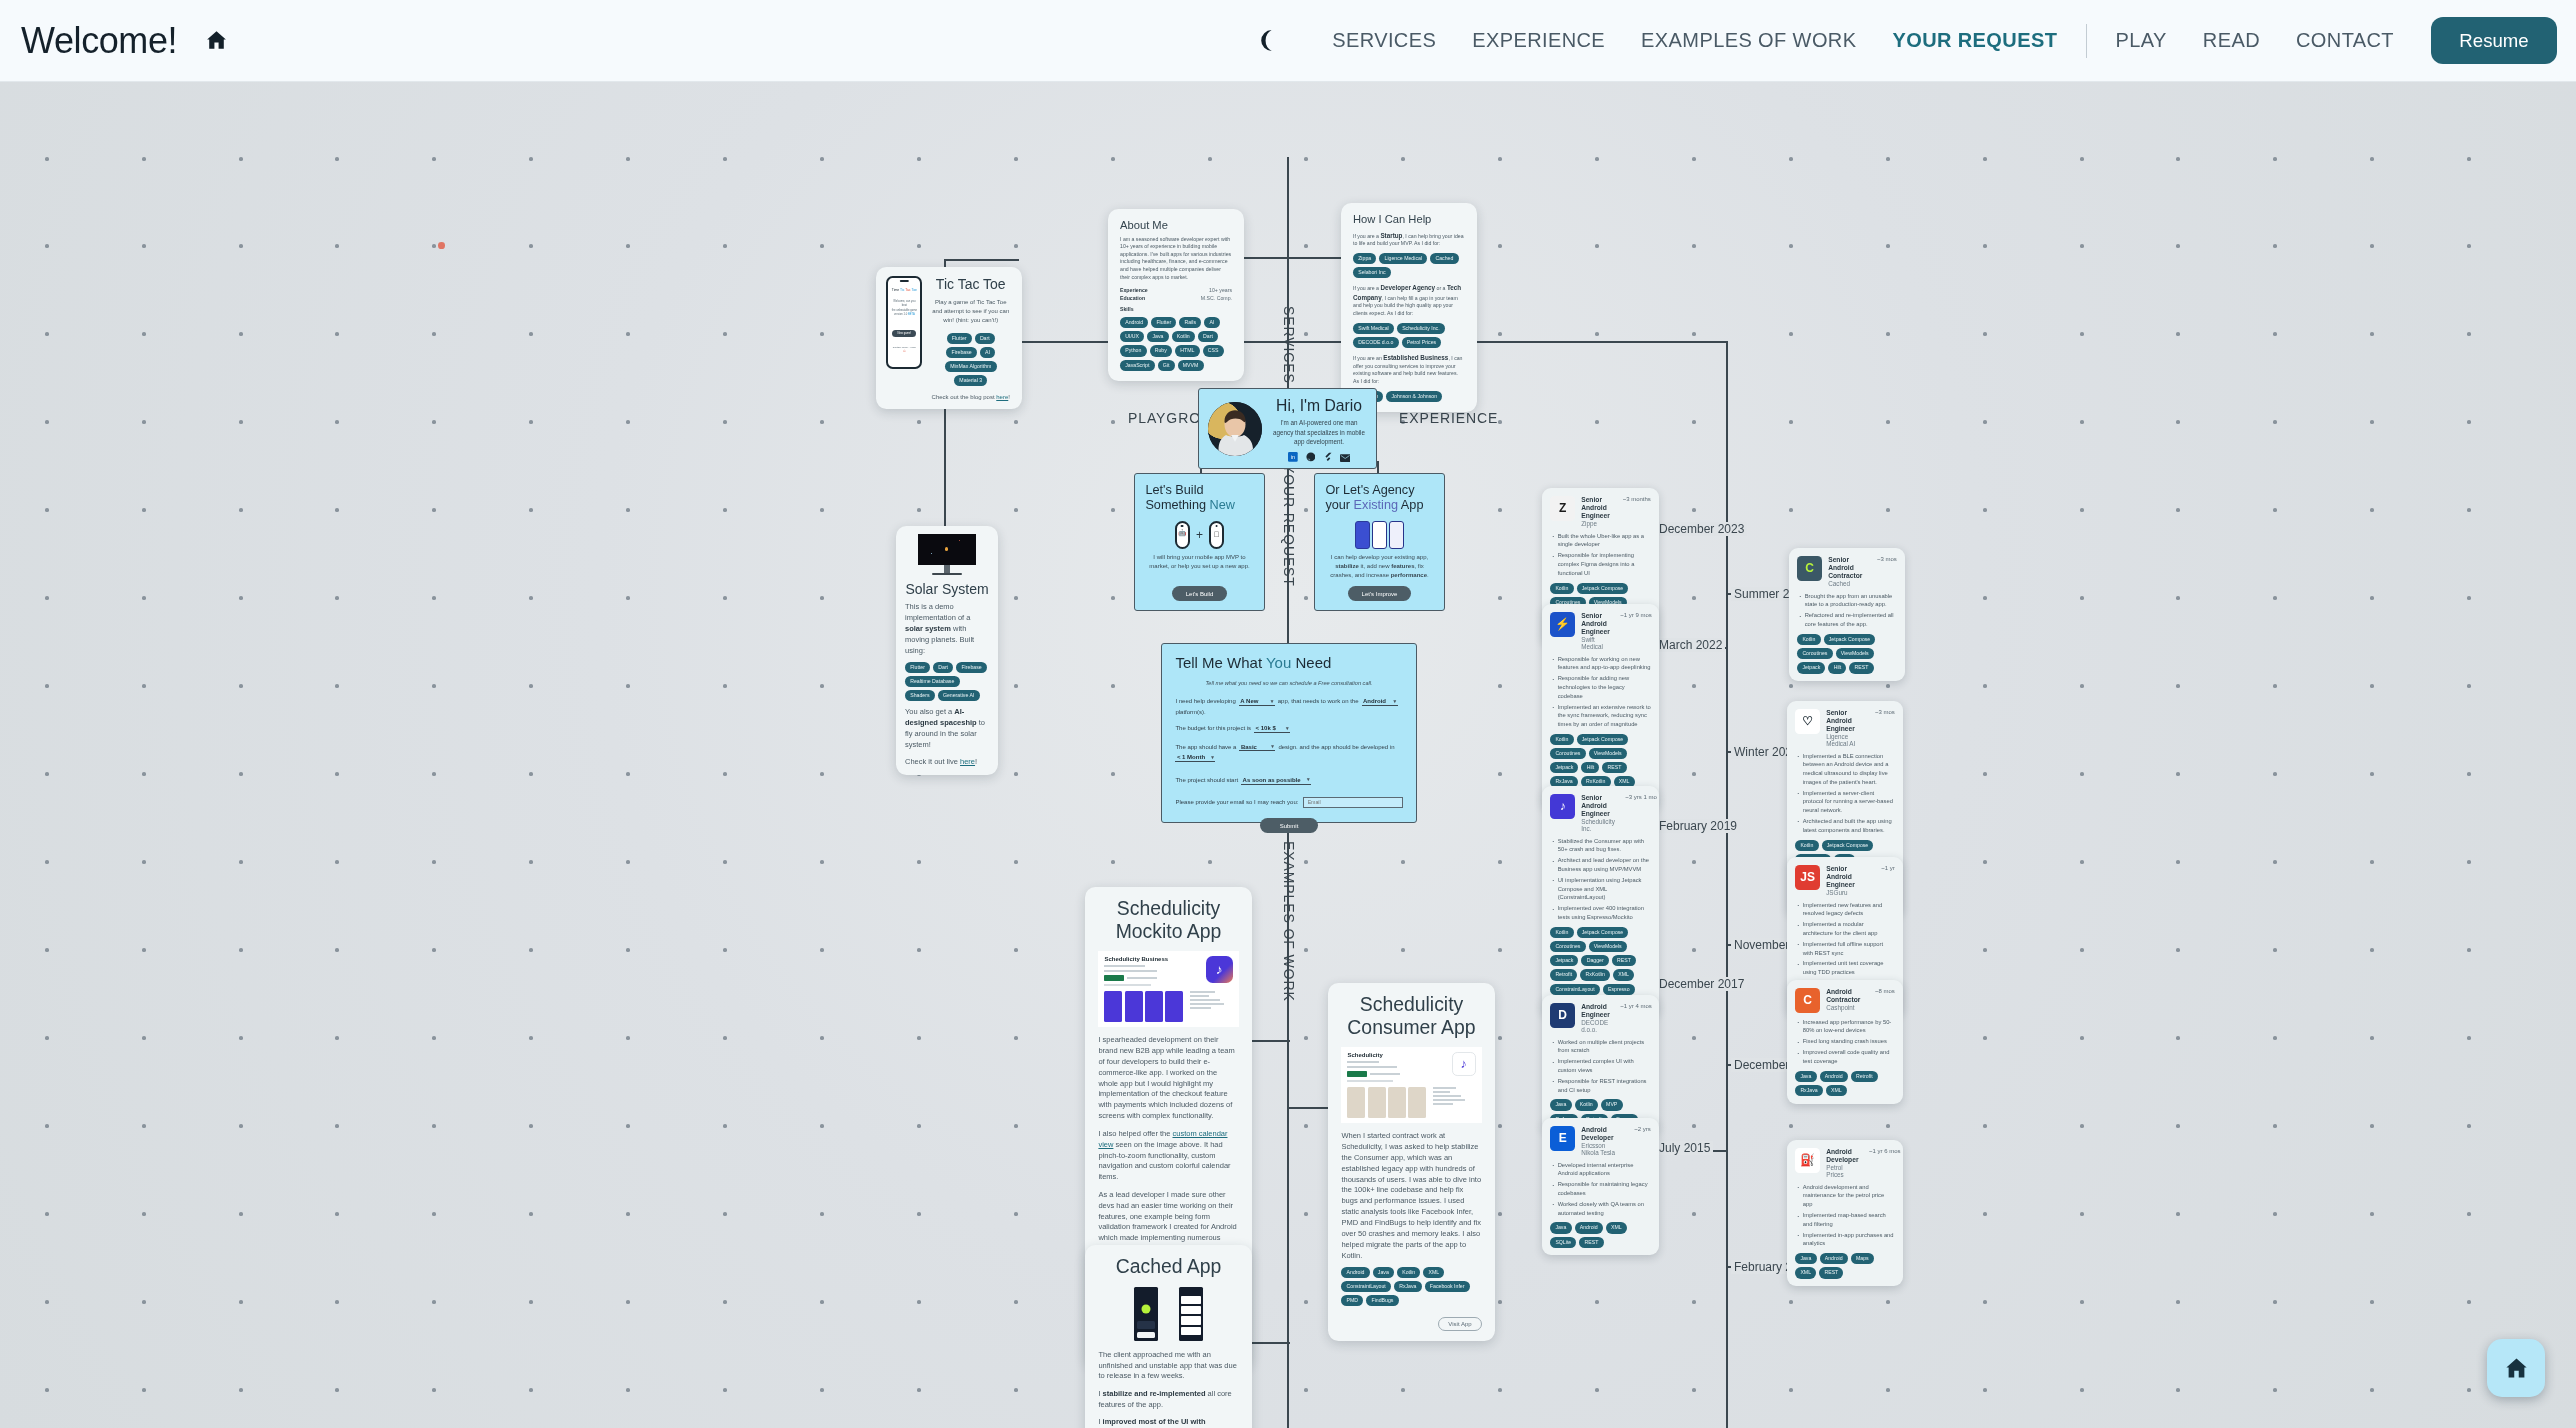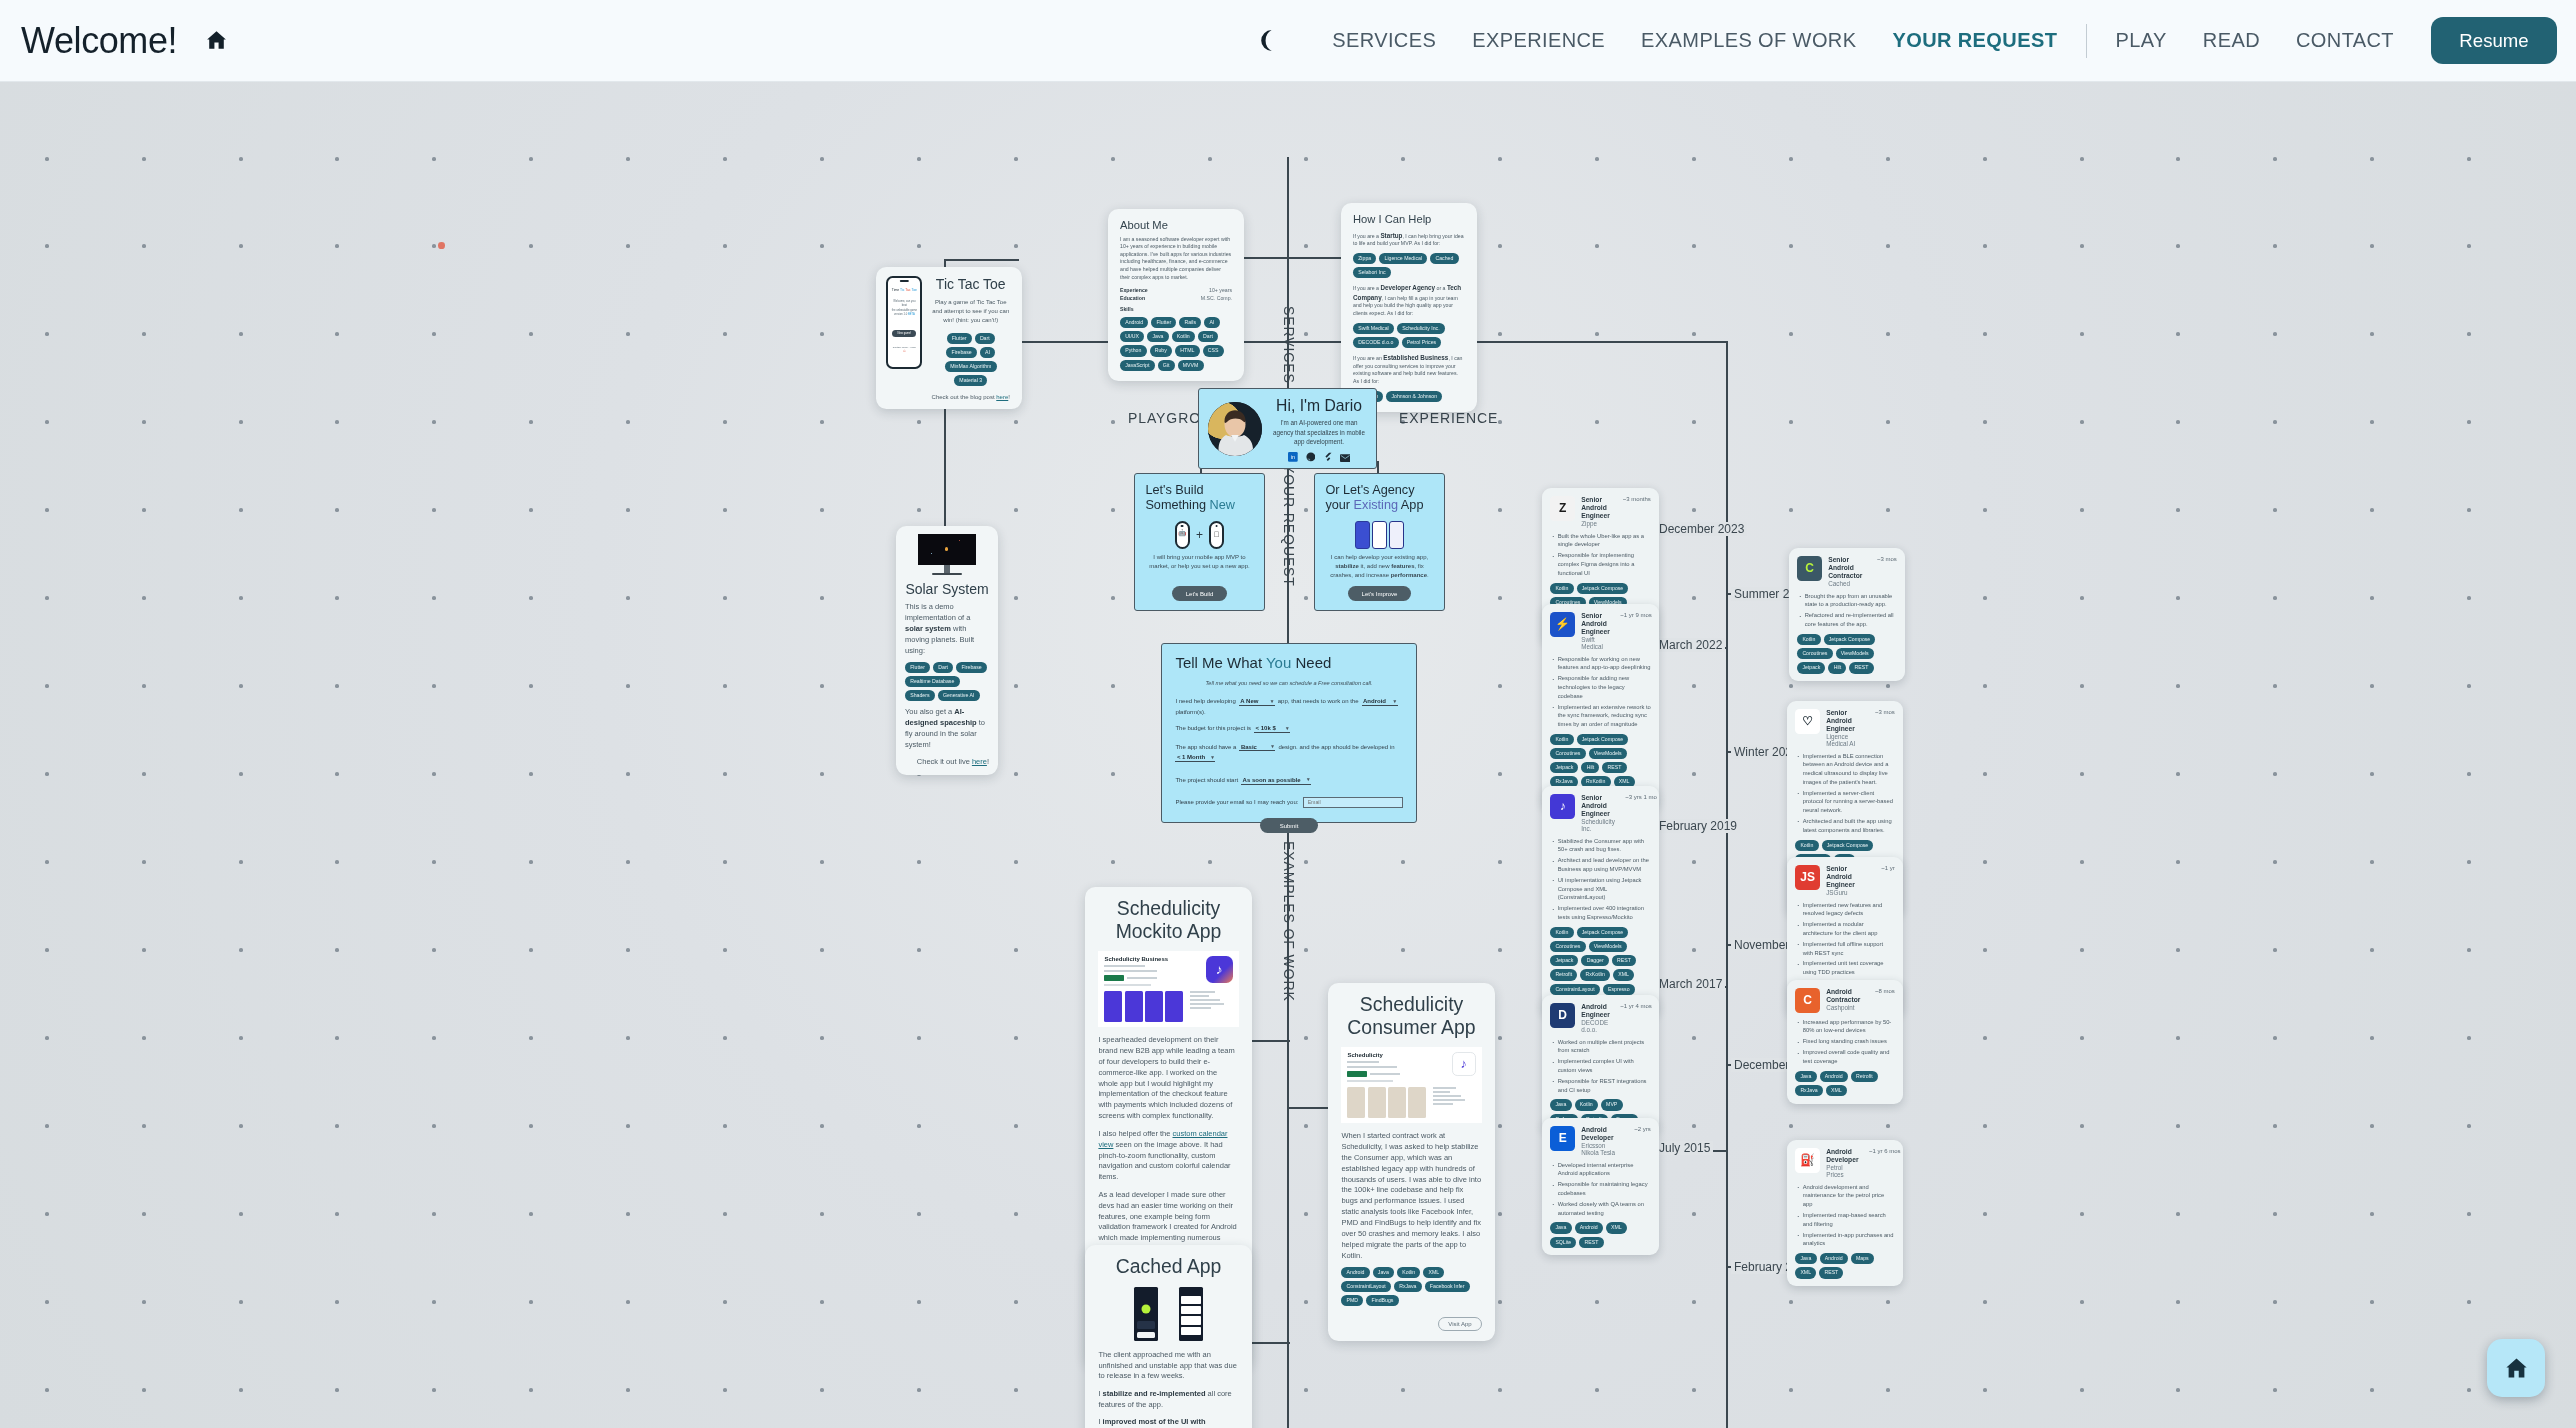--- a/index.html
+++ b/index.html
@@ -52,21 +52,21 @@
     position:absolute; background:#eef3f4; border-radius:10.4px;
     box-shadow:0 3px 10.4px rgba(30,45,55,.18);
     padding:10.4px 12px; color:#3e4d57;
   }
   .card.blue{ background:#aee6f8; border:1.5px solid #4b5a64; border-radius:3px; box-shadow:none;}
   .card.white{ background:#f2f6f7; }
   .card-title{ font-size:19.4px; color:#30404a; text-align:center; font-weight:400; line-height:1.15;}
   .card-title.sm{ font-size:14px; }
   .body-txt{ font-size:7.5px; line-height:1.45; color:#4b5a64; }
   .body-txt b{ color:#2c3a43; }
-  .center{ text-align:right; }
+  .center{ text-align:left; }
 
   .chips{ display:flex; flex-wrap:wrap; gap:3px; margin-top:5.2px;}
   .chip{
     background:#226273; color:#e9f3f5; font-size:5.2px; line-height:1;
     padding:3px 5.2px; border-radius:6.7px; white-space:nowrap;
   }
   .pill-btn{
     display:inline-block; background:#4d5d66; color:#fff; font-size:8.2px;
     padding:5.2px 16.4px; border-radius:15px; text-align:center;
   }
@@ -567,21 +567,21 @@
 
   <div class="axis-label vert" style="left:1297px; top:224px; transform:rotate(90deg);">SERVICES</div>
   <div class="axis-label vert" style="left:1297px; top:382px; transform:rotate(90deg);">YOUR REQUEST</div>
   <div class="axis-label vert" style="left:1297px; top:759px; transform:rotate(90deg);">EXAMPLES OF WORK</div>
   <div class="axis-label" style="left:1128px; top:328px;">PLAYGROUND</div>
   <div class="axis-label" style="left:1399px; top:328px;">EXPERIENCE</div>
 
   <div class="tl-date" style="left:1656px; top:440px;">December 2023</div>
   <div class="tl-date" style="left:1656px; top:556px;">March 2022</div>
   <div class="tl-date" style="left:1656px; top:737px;">February 2019</div>
-  <div class="tl-date" style="left:1656px; top:895px;">March 2017</div>
+  <div class="tl-date" style="left:1656px; top:895px;">December 2017</div>
   <div class="tl-date" style="left:1656px; top:1059px;">July 2015</div>
 
   <div class="tl-date" style="left:1731px; top:505px;">Summer 2023</div>
   <div class="tl-date" style="left:1731px; top:663px;">Winter 2022/23</div>
   <div class="tl-date" style="left:1731px; top:856px;">November 2017</div>
   <div class="tl-date" style="left:1731px; top:976px;">December 2016</div>
   <div class="tl-date" style="left:1731px; top:1178px;">February 2015</div>
 
   <div class="card white" style="left:1108px; top:127px; width:136px;">
     <div style="font-size:11.2px;color:#33434d;margin-bottom:4.5px;">About Me</div>

